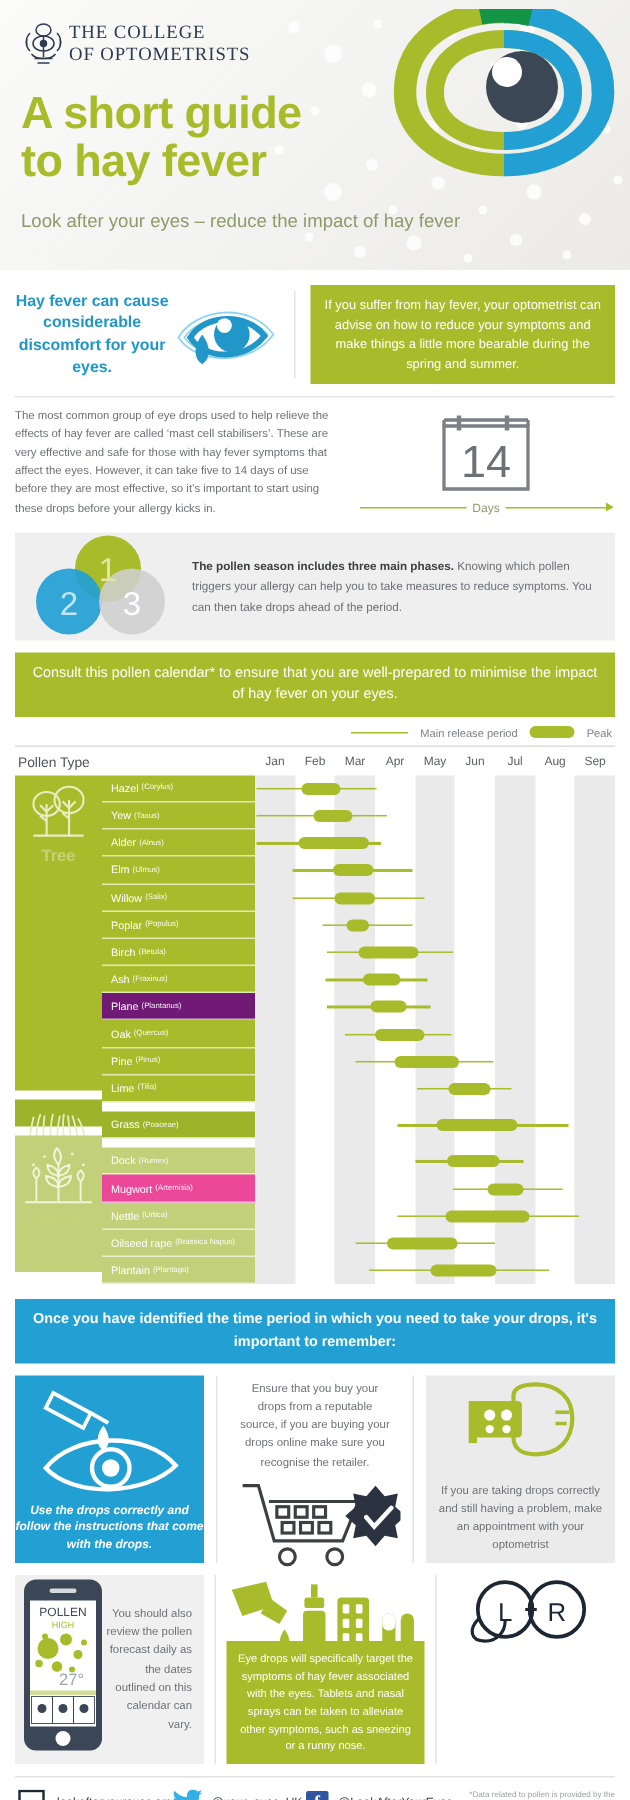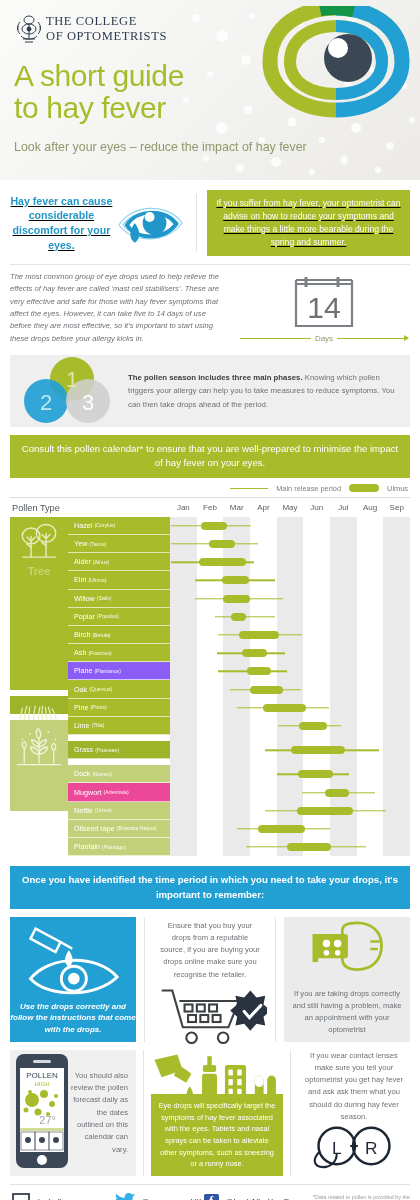--- a/index.html
+++ b/index.html
@@ -16,38 +16,38 @@
   .header {
     position: relative; height: 180px;
     background: linear-gradient(135deg,#fbfbfa 0%, #f2f2f0 55%, #eceae6 100%);
     overflow: hidden;
   }
   .dots { position:absolute; inset:0; pointer-events:none; }
   .brand { position:absolute; left:14px; top:12px; display:flex; align-items:center; gap:2px; }
   .crest { width:30px; height:34px; }
   .brand-text { color:#2e3b4e; font-family:"Liberation Serif", serif; font-size:12.5px; letter-spacing:.6px; line-height:1.22; }
   .eye-logo { position:absolute; right:8px; top:6px; width:150px; height:112px; }
-  .h1 { position:absolute; left:14px; top:60px; color:#a8bc2b; font-size:30px; font-weight:normal; line-height:1.07; letter-spacing:-0.4px; }
+  .h1 { position:absolute; left:14px; top:60px; color:#a8bc2b; font-size:30px; font-weight:bold; line-height:1.07; letter-spacing:-0.4px; }
   .sub { position:absolute; left:14px; top:140px; color:#8e9a68; font-size:12.4px; }
 
   
-  .sec2 { position:relative; padding:10px 10px 0 10px; display:flex; gap:8px; height:76px;text-decoration:underline; }
+  .sec2 { position:relative; padding:10px 10px 0 10px; display:flex; gap:8px; height:76px; }
   .s2-left { width:176px; display:flex; align-items:center; gap:2px; }
   .s2-quote { color:#2196c9; font-weight:bold; font-size:10.6px; line-height:1.38; text-align:center; width:104px; }
   .teareye { width:72px; height:56px; }
   .s2-div { width:1px; background:#e2e2e2; margin:4px 2px; }
   .s2-right {
     flex:1; background:#a8bc2b; color:#fff; font-size:8.6px; line-height:1.52;
     text-align:center; padding:9px 8px; display:flex; align-items:center; justify-content:center;
   }
   .hr { height:1px; background:#e4e4e4; margin:8px 10px 0 10px; }
 
   
   .sec3 { display:flex; padding:8px 10px 8px 10px; gap:10px; align-items:center; height:86px;}
-  .s3-text { width:218px; color:#6c7176; font-size:7.6px; line-height:1.62;font-style:italic; }
+  .s3-text { width:218px; color:#6c7176; font-size:7.6px; line-height:1.62; }
   .s3-cal { flex:1; position:relative; }
   .calrow { display:flex; gap:12px; justify-content:center; }
   .calbox { width:68px; }
   .calbox svg { display:block; }
   .daysrow { display:flex; align-items:center; gap:4px; margin-top:4px; padding:0 2px;}
   .daysline { flex:1; height:1px; background:#a8bc2b; position:relative; }
   .daysline.arrow:after{ content:""; position:absolute; right:-1px; top:-2.5px; border-left:5px solid #a8bc2b; border-top:3px solid transparent; border-bottom:3px solid transparent;}
   .dayslabel { color:#8e9a68; font-size:8px; }
 
   
@@ -267,41 +267,41 @@
       <b>The pollen season includes three main phases.</b><span> Knowing which pollen triggers your allergy can help you to take measures to reduce symptoms. You can then take drops ahead of the period.</span>
     </div>
   </div>
 
   <div class="banner-green">Consult this pollen calendar* to ensure that you are well-prepared to minimise the impact of hay fever on your eyes.</div>
 
   <div class="legend">
     <div class="leg-line"></div>
     <div class="leg-lbl">Main release period</div>
     <div class="leg-pill"></div>
-    <div class="leg-lbl">Ulmus</div>
+    <div class="leg-lbl">Peak</div>
   </div>
 
   <div class="cal-wrap">
     <div class="cal-head">
       <div class="pt">Pollen Type</div>
       <div class="months" id="months">
           <span>Jan</span>
           <span>Feb</span>
           <span>Mar</span>
           <span>Apr</span>
           <span>May</span>
           <span>Jun</span>
           <span>Jul</span>
           <span>Aug</span>
           <span>Sep</span>
         </div>
     </div>
     <div class="cal-body">
       <div class="grp-col" id="grp-col">
-          <div class="grp" style="background: rgb(168, 188, 43); height: 173px;">
+          <div class="grp" style="background: rgb(168, 188, 43); height: 210px;">
             <div class="grp-icon">
               <svg viewBox="0 0 50 44" style="width:44px;height:40px">
                 <g fill="none" stroke="#e7eec2" stroke-width="1.6">
                   <ellipse cx="16" cy="14" rx="10" ry="9"></ellipse>
                   <ellipse cx="33" cy="11" rx="11" ry="10"></ellipse>
                   <path d="M16 14v24M33 11v27"></path>
                   <path d="M16 20l-5-5M16 20l5-5M16 27l-5-4M33 17l-5-5M33 17l5-5M33 25l-5-4"></path>
                   <path d="M6 38h38"></path>
                 </g>
               </svg>
@@ -369,21 +369,21 @@
             <i>(Populus)</i>
           </div>
           <div class="namecell" style="height: 18.2px; background: rgb(168, 188, 43);">
             <span>Birch</span>
             <i>(Betula)</i>
           </div>
           <div class="namecell" style="height: 18.2px; background: rgb(168, 188, 43);">
             <span>Ash</span>
             <i>(Fraxinus)</i>
           </div>
-          <div class="namecell" style="height: 18.2px; background: #8b5cf6; text-align: right;">
+          <div class="namecell" style="height: 18.2px; background: #701a75; text-align: right;">
             <span>Plane</span>
             <i>(Plantanus)</i>
           </div>
           <div class="namecell" style="height: 18.2px; background: rgb(168, 188, 43);">
             <span>Oak</span>
             <i>(Quercus)</i>
           </div>
           <div class="namecell" style="height: 18.2px; background: rgb(168, 188, 43);">
             <span>Pine</span>
             <i>(Pinus)</i>
@@ -621,21 +621,20 @@
             <rect x="98" y="30" width="5" height="7" rx="1"></rect>
           <rect x="88" y="41" width="5" height="7" rx="1"></rect>
             <rect x="98" y="41" width="5" height="7" rx="1"></rect>
         </g>
         <rect x="118" y="26" width="10" height="13" rx="5" fill="#ffffff"></rect>
       </svg>
       <div class="green">Eye drops will specifically target the symptoms of hay fever associated with the eyes. Tablets and nasal sprays can be taken to alleviate other symptoms, such as sneezing or a runny nose.</div>
     </div>
     <div class="bdiv"></div>
     <div class="b3">
-      <div class="t">If you wear contact lenses make sure you tell your optometrist you get hay fever and ask ask them what you should do during hay fever season.</div>
       <svg viewBox="0 0 112 48" style="width:100%;height:46px;">
         <circle cx="38" cy="24" r="19" fill="none" stroke="#1d2733" stroke-width="2.6"></circle>
         <circle cx="74" cy="24" r="19" fill="none" stroke="#1d2733" stroke-width="2.6"></circle>
         <text x="38" y="32" text-anchor="middle" font-family="Liberation Sans, sans-serif" font-size="18" fill="#1d2733">L</text>
         <text x="74" y="32" text-anchor="middle" font-family="Liberation Sans, sans-serif" font-size="18" fill="#1d2733">R</text>
         <path d="M20 30 C12 38 14 46 24 46 C32 46 38 40 38 32" fill="none" stroke="#1d2733" stroke-width="2.2"></path>
         <path d="M56 24 h-4 M60 24 h-2" stroke="#1d2733" stroke-width="2.2"></path>
       </svg>
     </div>
   </div>

